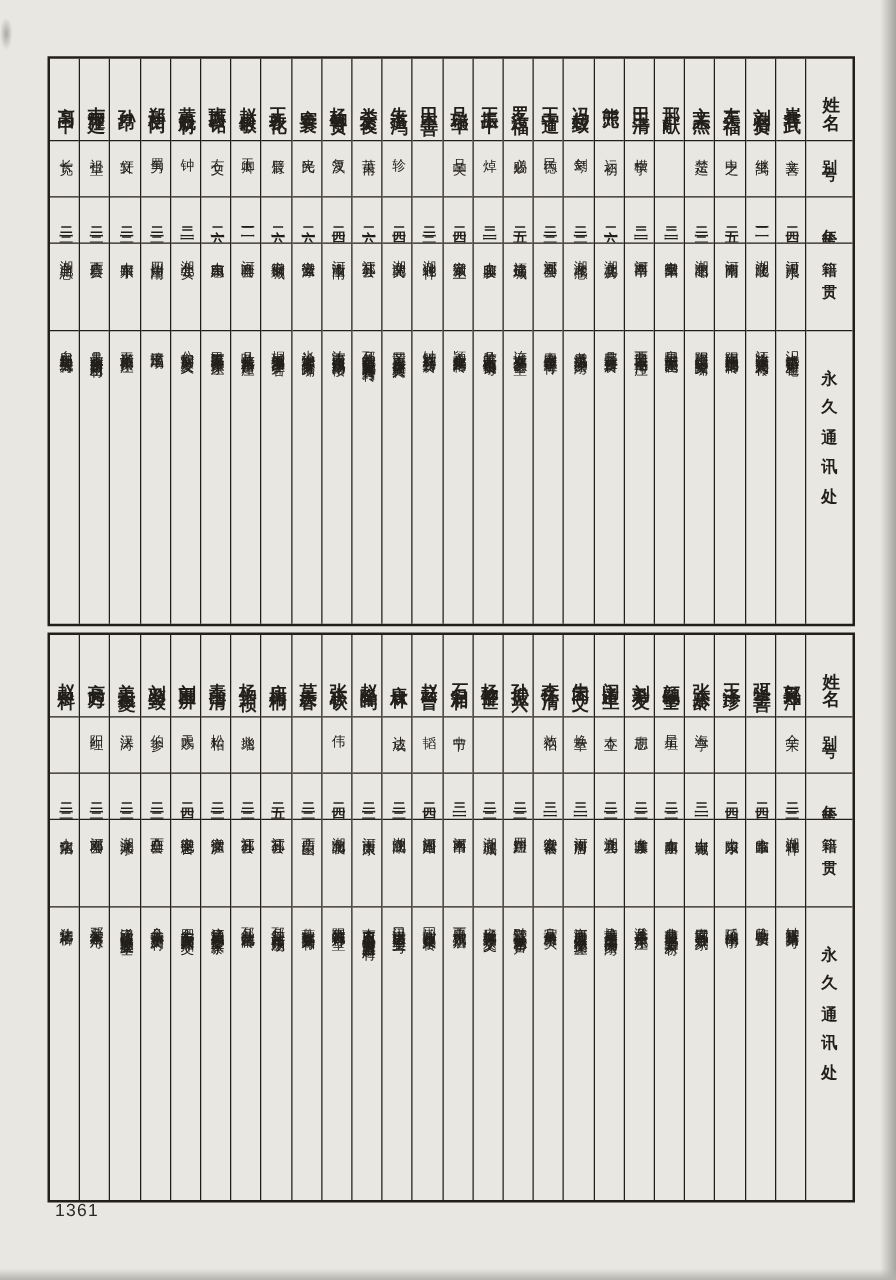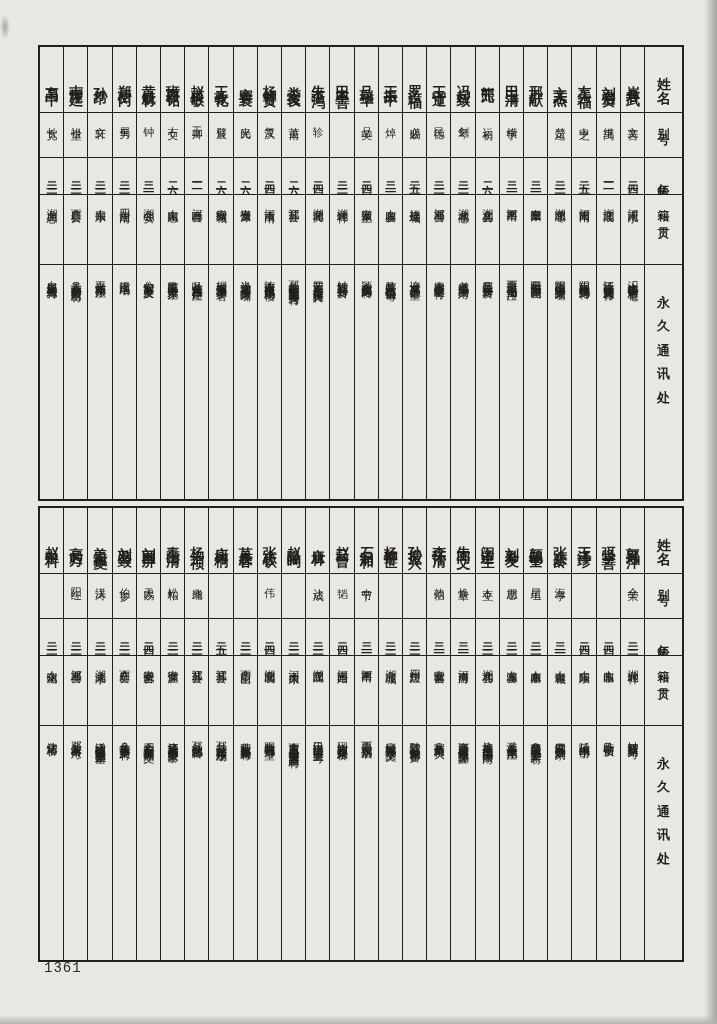--- a/index.html
+++ b/index.html
@@ -48,21 +48,21 @@
   .c-addr .vt{font-size:11px;letter-spacing:1px;max-height:232px;white-space:normal;}
 
   .hcol .vt{font-weight:bold;}
   .hcol .c-name .vt{font-size:14px;letter-spacing:14px;}
   .hcol .c-alias .vt{font-size:12px;letter-spacing:7px;}
   .hcol .c-age .vt{font-size:12px;letter-spacing:3px;}
   .hcol .c-native .vt{font-size:12px;letter-spacing:18px;}
   .hcol .c-addr .vt{font-size:13px;letter-spacing:24px;padding-top:12px;}
 
   .page-number{position:absolute;left:44px;top:960px;font-size:14px;
-    font-family:Liberation Mono, monospace;color:#2a2824;letter-spacing:1px;}
+    font-family:Liberation Sans, sans-serif;color:#2a2824;letter-spacing:1px;}
 </style>
 </head>
 <body>
 
 <div class="page">
   <div class="dtable t-top">
       <div class="col hcol">
         <div class="cell c-name">
           <span class="vt">姓名</span>
         </div>

